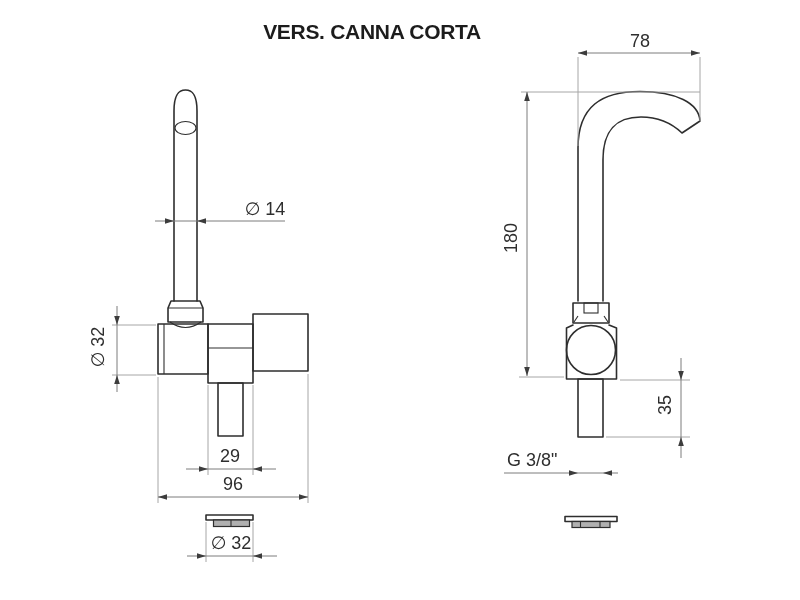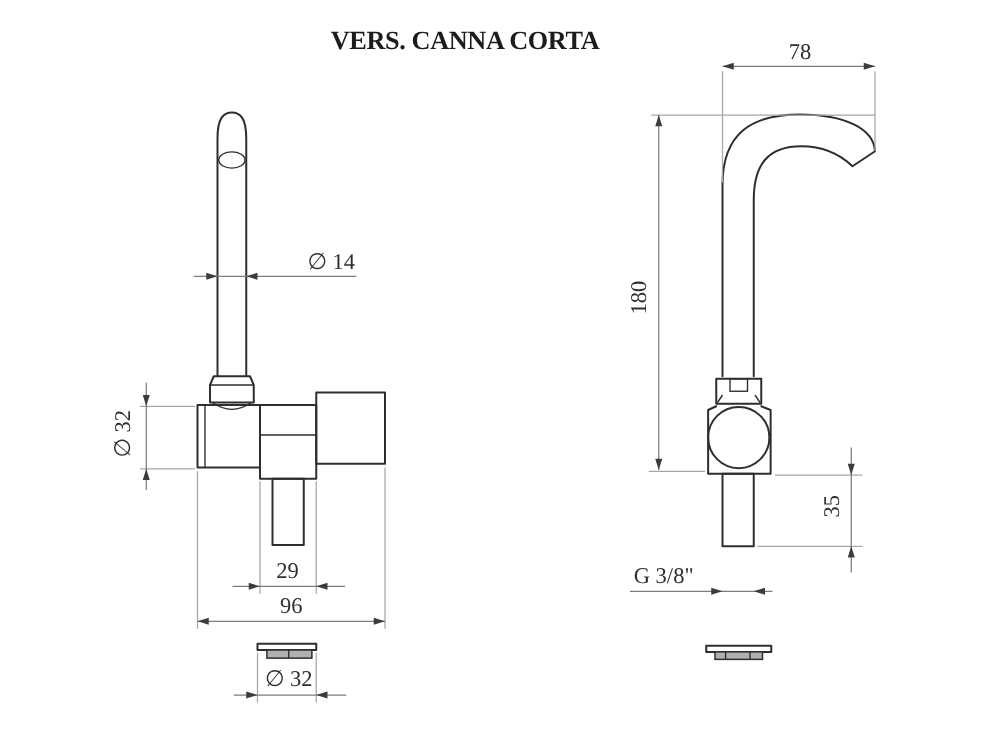--- a/index.html
+++ b/index.html
@@ -1,20 +1,20 @@
 <!DOCTYPE html>
 <html><head>
 <meta charset="utf-8">
 <style>
   html,body{margin:0;padding:0;background:#ffffff;}
   .canvas{
     position:relative;
     width:800px;height:600px;
     background:#ffffff;
-    font-family:Liberation Serif, serif;
+    font-family:Liberation Sans, sans-serif;
     overflow:hidden;
   }
   svg{position:absolute;left:0;top:0;}
   .obj{stroke:#2e2e2e;stroke-width:1.6;fill:none;stroke-linejoin:round;stroke-linecap:round;}
   .obj-thin{stroke:#2e2e2e;stroke-width:1.1;fill:none;}
   .fillgray{fill:#b0b0b0;stroke:#2e2e2e;stroke-width:1.2;}
   .dim{stroke:#7d7d7d;stroke-width:1;fill:none;}
   .ext{stroke:#a6a6a6;stroke-width:1;fill:none;}
   .arr{fill:#3c3c3c;stroke:none;}
   .dimtext{font-size:18px;fill:#2e2e2e;}

